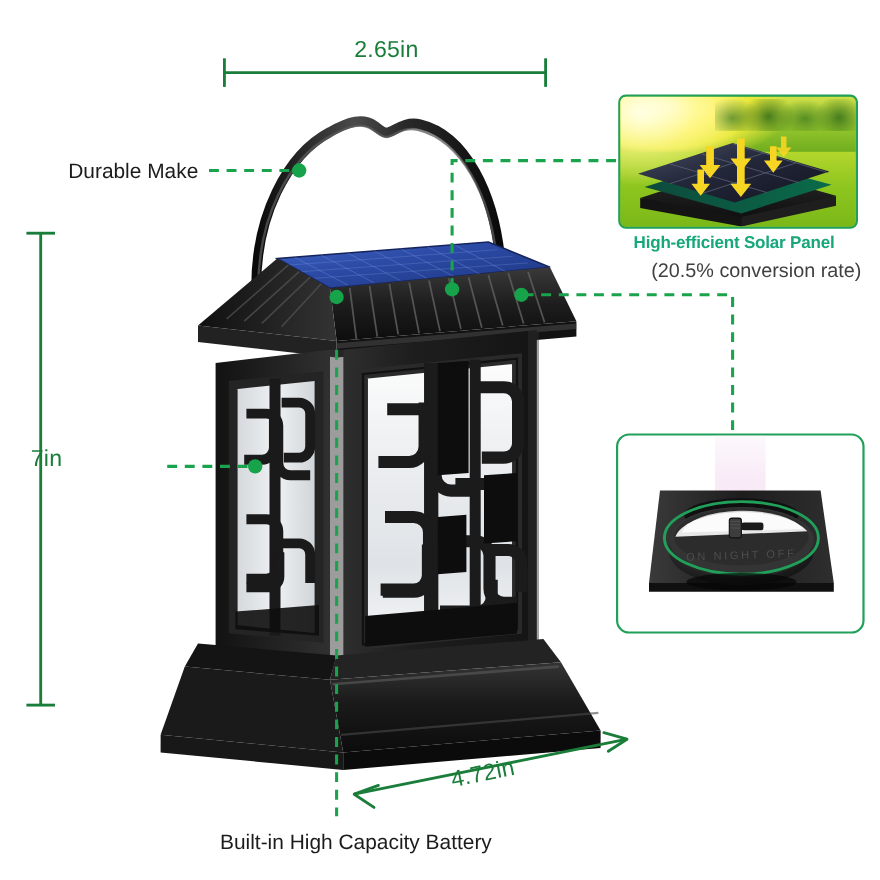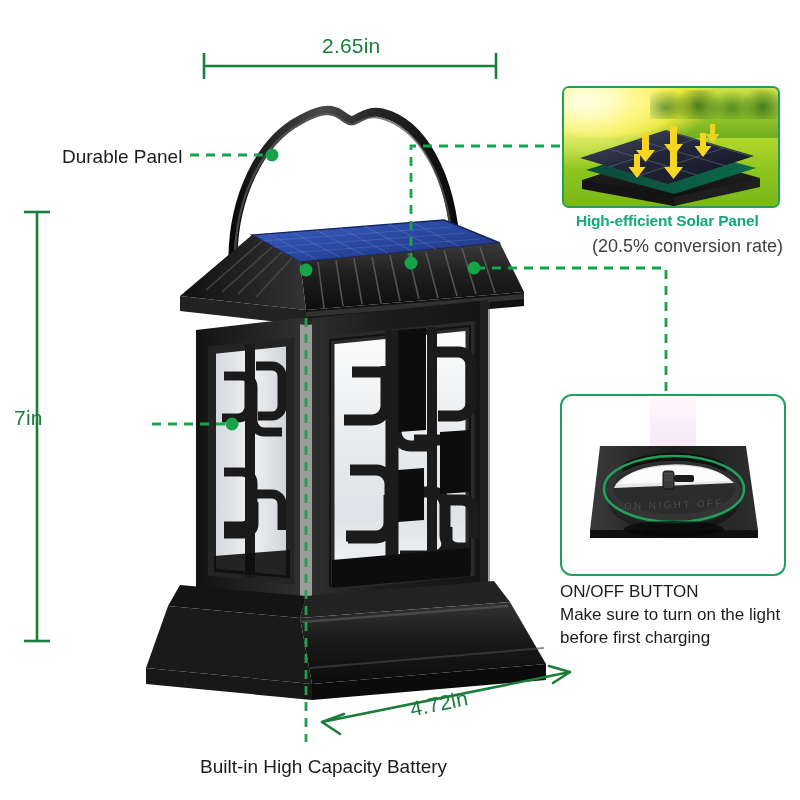--- a/index.html
+++ b/index.html
@@ -344,25 +344,25 @@
       <circle cx="272" cy="155" r="6.5"></circle>
       <circle cx="232" cy="424" r="6.5"></circle>
       <circle cx="411" cy="263" r="6.5"></circle>
       <circle cx="474" cy="268" r="6.5"></circle>
       <circle cx="306" cy="270" r="6.5"></circle>
     </g>
   </svg>
 
   <div class="abs dim-text" style="left:322px; top:34px;">2.65in</div>
 
-  <div class="abs dim-text" style="left:14px; top:406px;">7in</div>
+  <div class="abs dim-text" style="left:28px; top:406px;">7in</div>
 
   <div class="abs dim-text" style="left:408px; top:698px; transform:rotate(-11.5deg); transform-origin:left top;">4.72in</div>
 
-  <div class="abs callout-text" style="left:62px; top:144px;">Durable Panel</div>
+  <div class="abs callout-text" style="left:62px; top:144px;">Durable Make</div>
 
 
   <div class="abs callout-text" style="left:200px; top:754px;">Built-in High Capacity Battery</div>
 
   <div class="abs" id="solar-inset">
     <div class="solar-sky"></div>
     <div class="solar-trees"></div>
     <div class="solar-ground"></div>
     <div class="solar-glow"></div>
 
@@ -452,19 +452,14 @@
       </g>
 
       <text x="112" y="112" font-family="Liberation Sans, sans-serif" font-size="10" fill="#4d4d4d" text-anchor="middle" letter-spacing="2.4" transform="rotate(-2 112 112)">ON  NIGHT  OFF</text>
 
       <ellipse cx="112" cy="93" rx="70" ry="33" fill="none" stroke="#21a05a" stroke-width="2.6"></ellipse>
 
       <ellipse cx="112" cy="133" rx="50" ry="8" fill="#050505" opacity="0.7"></ellipse>
     </svg>
   </div>
 
-  <div class="abs btn-caption" style="left:560px; top:580px;">
-    <div>ON/OFF BUTTON</div>
-    <div>Make sure to turn on the light</div>
-    <div> before first charging</div>
-  </div>
 
 </div>
 
 </body></html>

